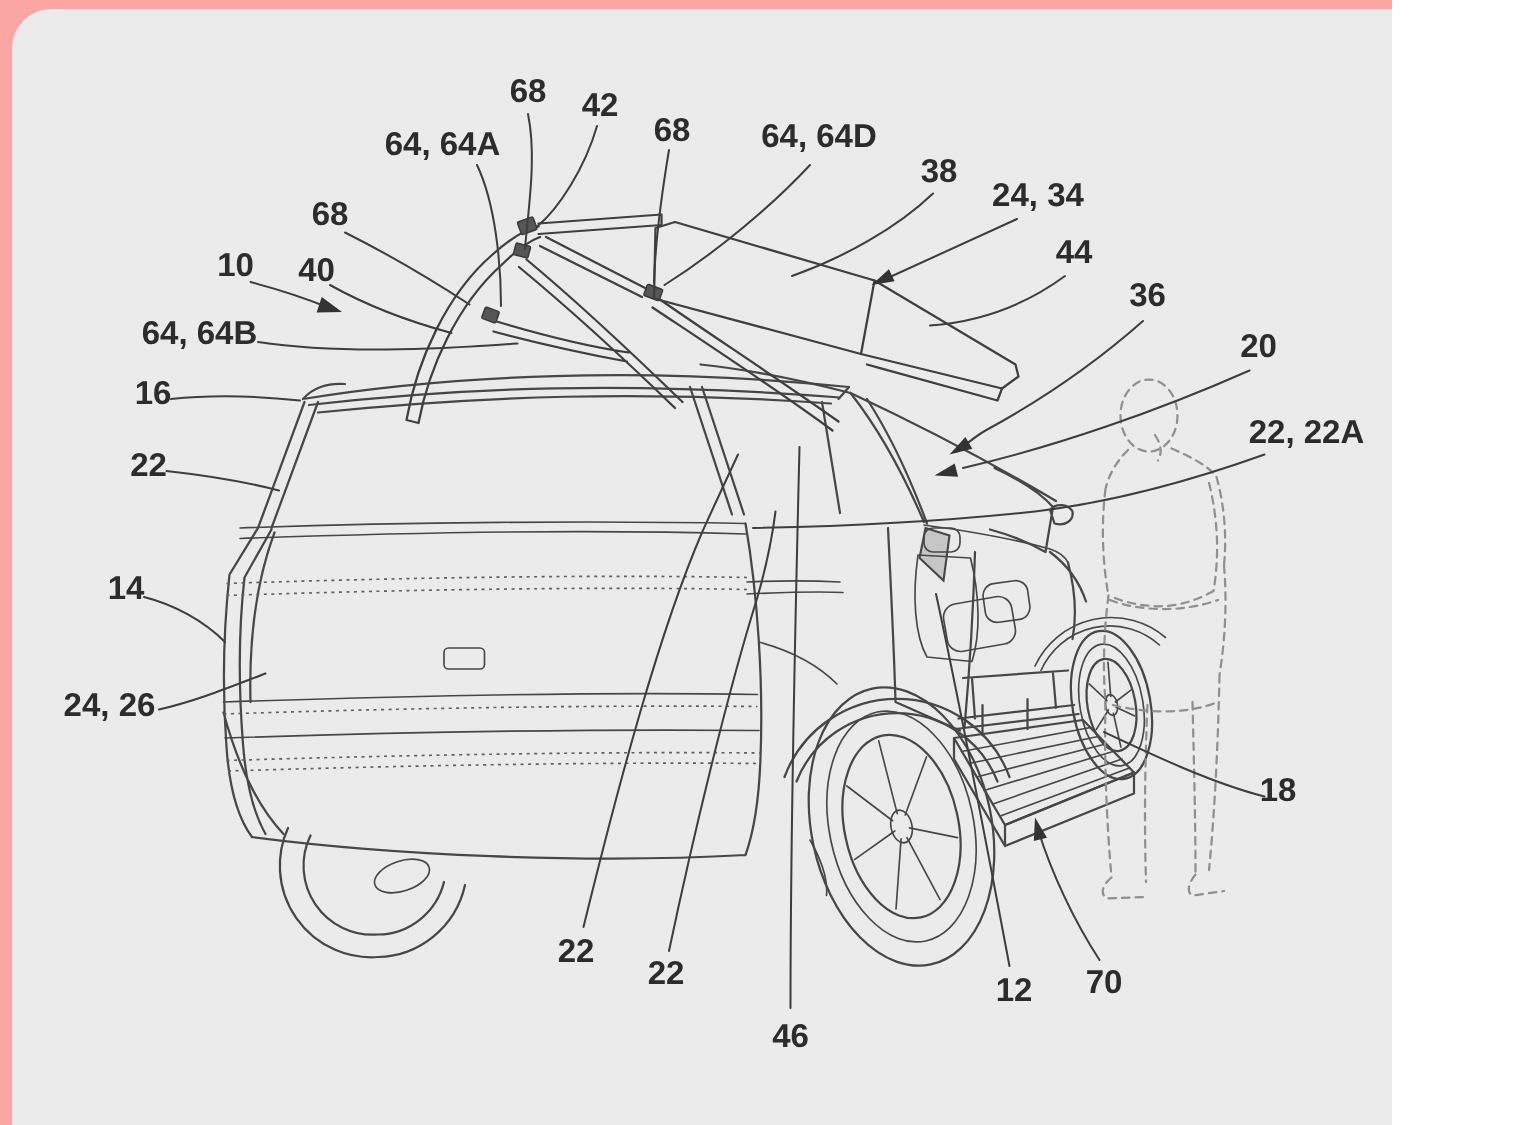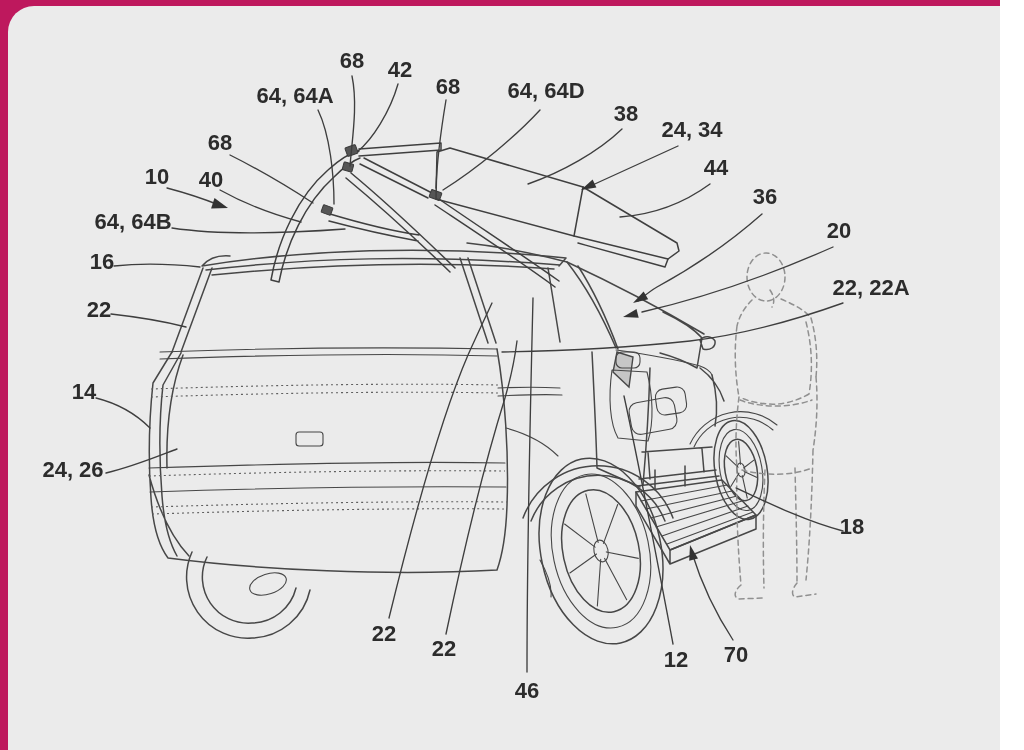--- a/index.html
+++ b/index.html
@@ -1,16 +1,16 @@
 <!DOCTYPE html>
 <html><head>
 <meta charset="utf-8">
 <style>
   html,body{margin:0;padding:0;width:1024px;height:750px;overflow:hidden;background:#ffffff;}
-  #stage{position:relative;width:1000px;height:750px;background:#be185d;}
+  #stage{position:relative;width:928px;height:750px;background:#fca5a5;}
   #paper{position:absolute;left:8px;top:6px;right:0;bottom:0;background:#ebebeb;border-top-left-radius:26px;}
   svg{position:absolute;left:0;top:0;}
   .car{stroke:#474747;stroke-width:1.5;fill:none;stroke-linecap:round;stroke-linejoin:round;}
   .thin{stroke-width:1.1;}
   .dotted{stroke:#5f5f5f;stroke-width:1.1;stroke-dasharray:2 3;fill:none;}
   .mech{stroke:#3f3f3f;stroke-width:1.5;fill:none;stroke-linecap:round;stroke-linejoin:round;}
   .hinge{fill:#565656;stroke:#3a3a3a;stroke-width:1;}
   .glass{fill:#c6c6c6;stroke:#474747;stroke-width:1.4;}
   .person{stroke:#909090;stroke-width:1.5;fill:none;stroke-dasharray:5 4;stroke-linecap:round;}
   .leader{stroke:#3e3e3e;stroke-width:1.35;fill:none;stroke-linecap:round;}

